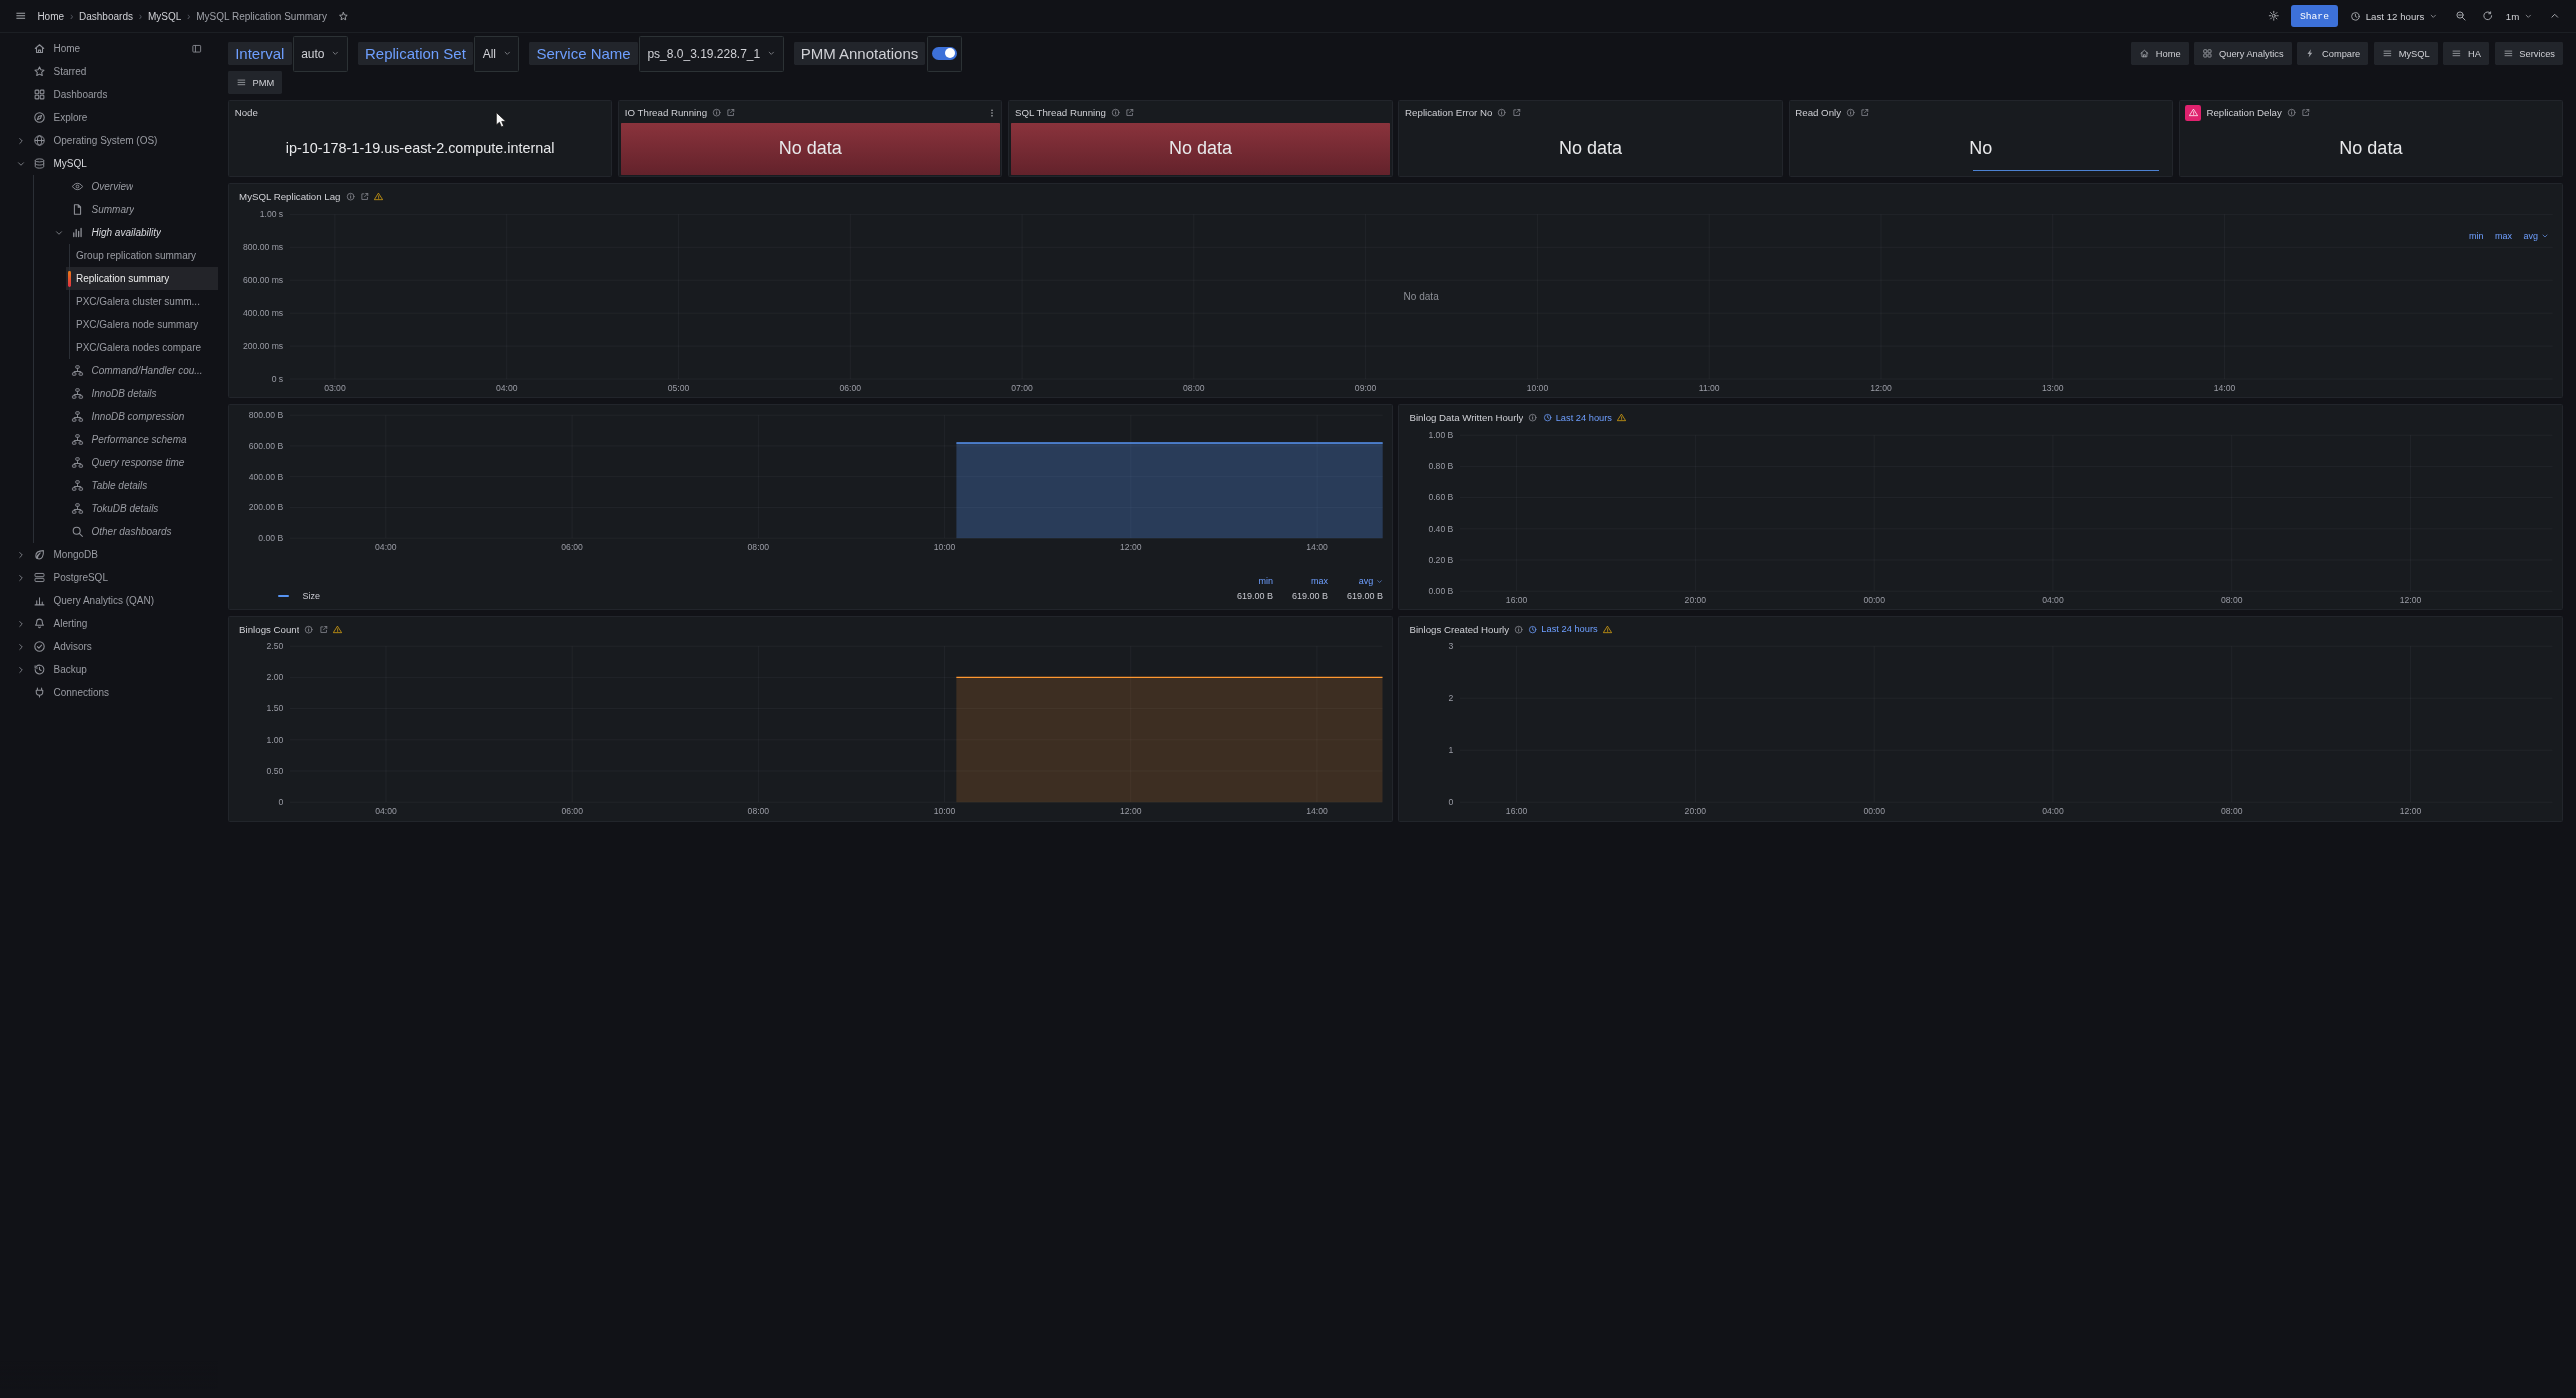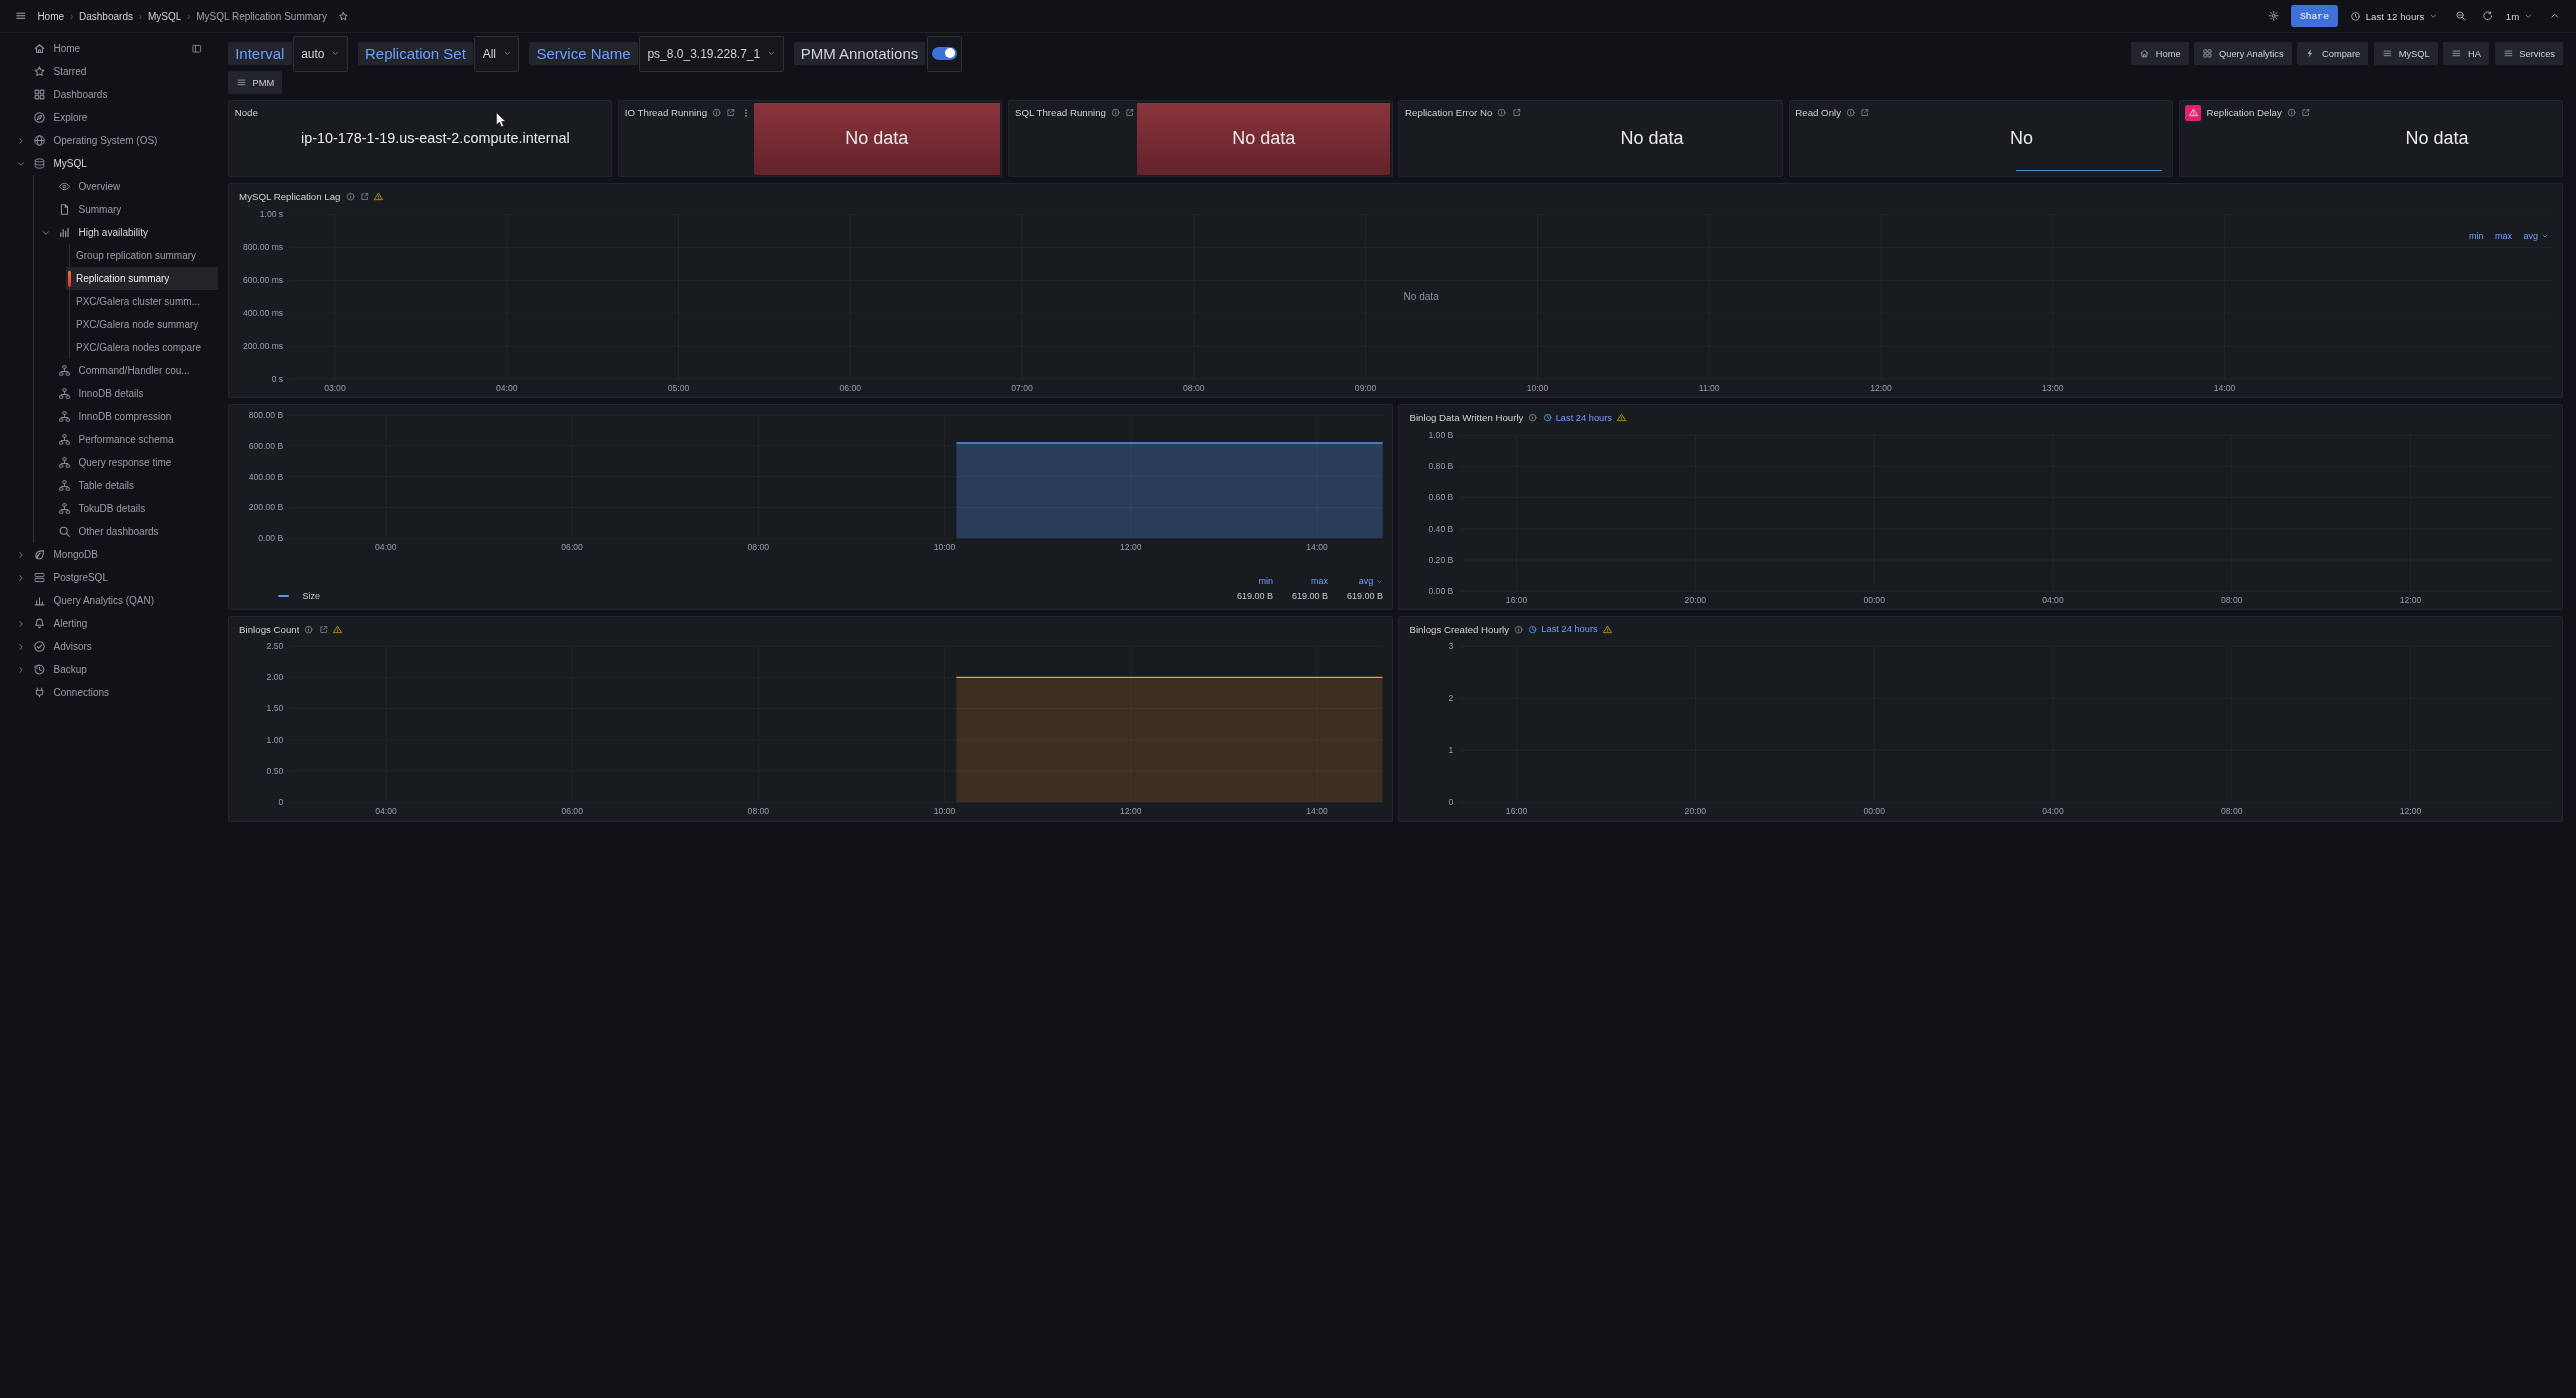--- a/index.html
+++ b/index.html
@@ -48,21 +48,21 @@
     color: #9a9ca3; font-size: 10px; cursor: pointer; padding-right: 5.8px;
   }
   .nav-item.emph { color: #d9dadf; }
   .nav-item.active { color: #eceded; background: linear-gradient(to right, transparent 66px, rgba(255,255,255,0.08) 66px); }
   .chev-slot { width: 13px; height: 10px; margin-right: 4.3px; color: #8e9097; flex: 0 0 13px; }
   .chev-slot svg { width: 10px; height: 10px; }
   .nav-icon { width: 13px; height: 13px; margin-right: 7.2px; color: #8e9097; flex: 0 0 13px; }
   .nav-label { white-space: nowrap; overflow: hidden; text-overflow: ellipsis; }
   .nav-trailing { margin-left: auto; margin-right: 10px; width: 11.5px; height: 11.5px; color: #8e9097; }
   .d0 { padding-left: 16px; }
-  .d1 { padding-left: 41px; }
+  .d1 { padding-left: 54px; font-style: italic; }
   .d2 { padding-left: 76px; }
   .gl1::before { content: ""; position: absolute; left: 33px; top: 0; bottom: 0; width: 0.7px; background: #2b2f36; }
   .gl2 .gl2line { position: absolute; left: 69px; top: 0; bottom: 0; width: 0.7px; background: #2b2f36; }
   .active-bar {
     position: absolute; left: 68px; top: 3.6px; bottom: 3.6px; width: 2.9px; border-radius: 1.4px;
     background: linear-gradient(180deg, #eb7b18, #e02f44); z-index: 2;
   }
   .sidebar-fade {
     position: absolute; left: 0; right: 0; bottom: 0; height: 37px; pointer-events: none;
     background: linear-gradient(transparent, #111217 75%);
@@ -106,21 +106,21 @@
     font-size: 9.7px; color: #d0d1d6; flex-shrink: 0; min-width: 0;
   }
   .panel-title { font-weight: 500; cursor: pointer; white-space: nowrap; overflow: hidden; text-overflow: ellipsis; }
   .hicon { width: 9.3px; height: 9.3px; color: #8e9097; cursor: pointer; flex: 0 0 9.3px; }
   .hicon.warn { color: #dfa811; }
   .hicon.blue { color: #6e9fff; }
   .kebab { margin-left: auto; width: 10px; height: 10px; color: #aeb0b5; cursor: pointer; flex: 0 0 10px; }
   .time-note { display: flex; align-items: center; gap: 3.6px; color: #6e9fff; font-size: 9.3px; cursor: pointer; white-space: nowrap; }
 
   .row-stats { height: 77px; display: flex; gap: 5.8px; }
-  .stat-panel { flex: 1; display: flex; flex-direction: row; padding: 1.4px; min-width: 0; }
+  .stat-panel { flex: 1; display: flex; flex-direction: column; padding: 1.4px; min-width: 0; }
   .stat-body { flex: 1; display: flex; align-items: center; justify-content: center; position: relative; text-align: center; }
   .stat-body.alert { background: linear-gradient(180deg, #8a333c, #63222b); border-radius: 0.7px; }
   .stat-value { font-size: 18px; font-weight: 500; color: #e9eaec; line-height: 1.15; }
   .stat-value.small { font-size: 14.4px; line-height: 1.22; padding: 0 16px; overflow-wrap: anywhere; }
   .alert-badge {
     width: 16px; height: 16px; border-radius: 2.2px; background: #e0226e; color: #fff;
     display: flex; align-items: center; justify-content: center; cursor: pointer; flex: 0 0 16px;
   }
   .alert-badge svg { width: 9.3px; height: 9.3px; }
   .sparkline { position: absolute; left: 48%; right: 3%; bottom: 3.6px; height: 1.4px; background: #5794f2; opacity: 0.85; }

